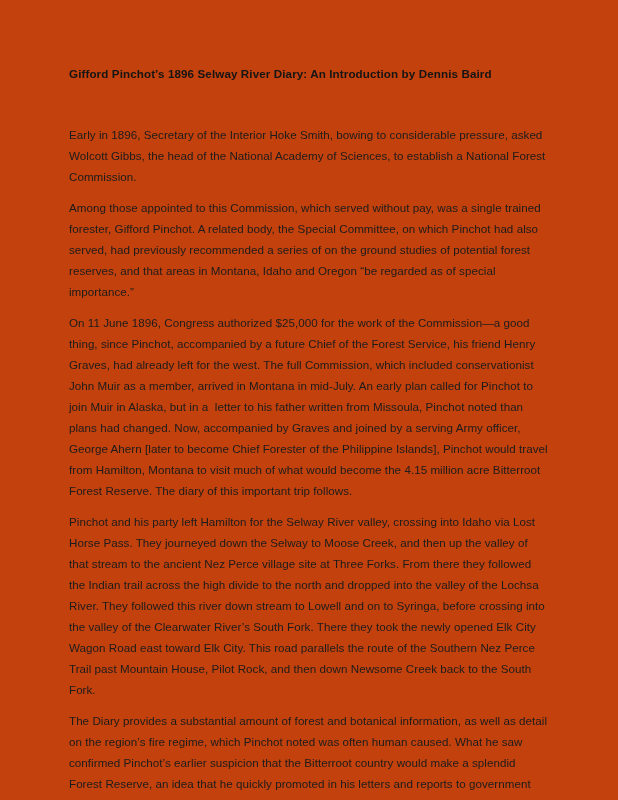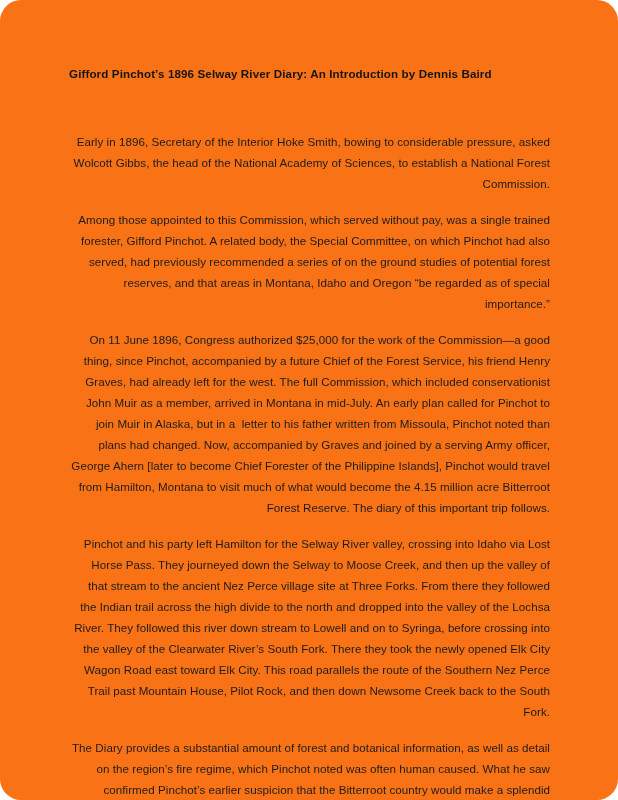--- a/index.html
+++ b/index.html
@@ -9,24 +9,23 @@
     background: #ffffff;
   }
   body {
     font-family: "Liberation Sans", sans-serif;
     color: #191919;
   }
   #page {
     position: relative;
     width: 618px;
     height: 800px;
-    background: #f97316;
+    background: #c2410c;
     overflow: hidden;
     box-sizing: border-box;
-    border-radius: 21px;
   }
   #doc-body {
     position: absolute;
     left: 69px;
     top: 63px;
     width: 481px;
   }
   .doc-title {
     font-size: 11.6px;
     font-weight: bold;
@@ -35,23 +34,23 @@
     margin: 0 0 0 0;
     color: #151515;
   }
   .title-gap {
     height: 32px;
   }
   .para {
     font-size: 11.6px;
     line-height: 21px;
     letter-spacing: 0.004em;
-    margin: 15px 0 10px 0;
+    margin: 8px 0 10px 0;
     color: #1c1c1c;
-    text-align: right;
+    text-align: left;
     white-space: pre-wrap;
   }
   .para:last-child {
     margin-bottom: 0;
   }
 </style>
 </head>
 <body>
 
 <div id="page">

